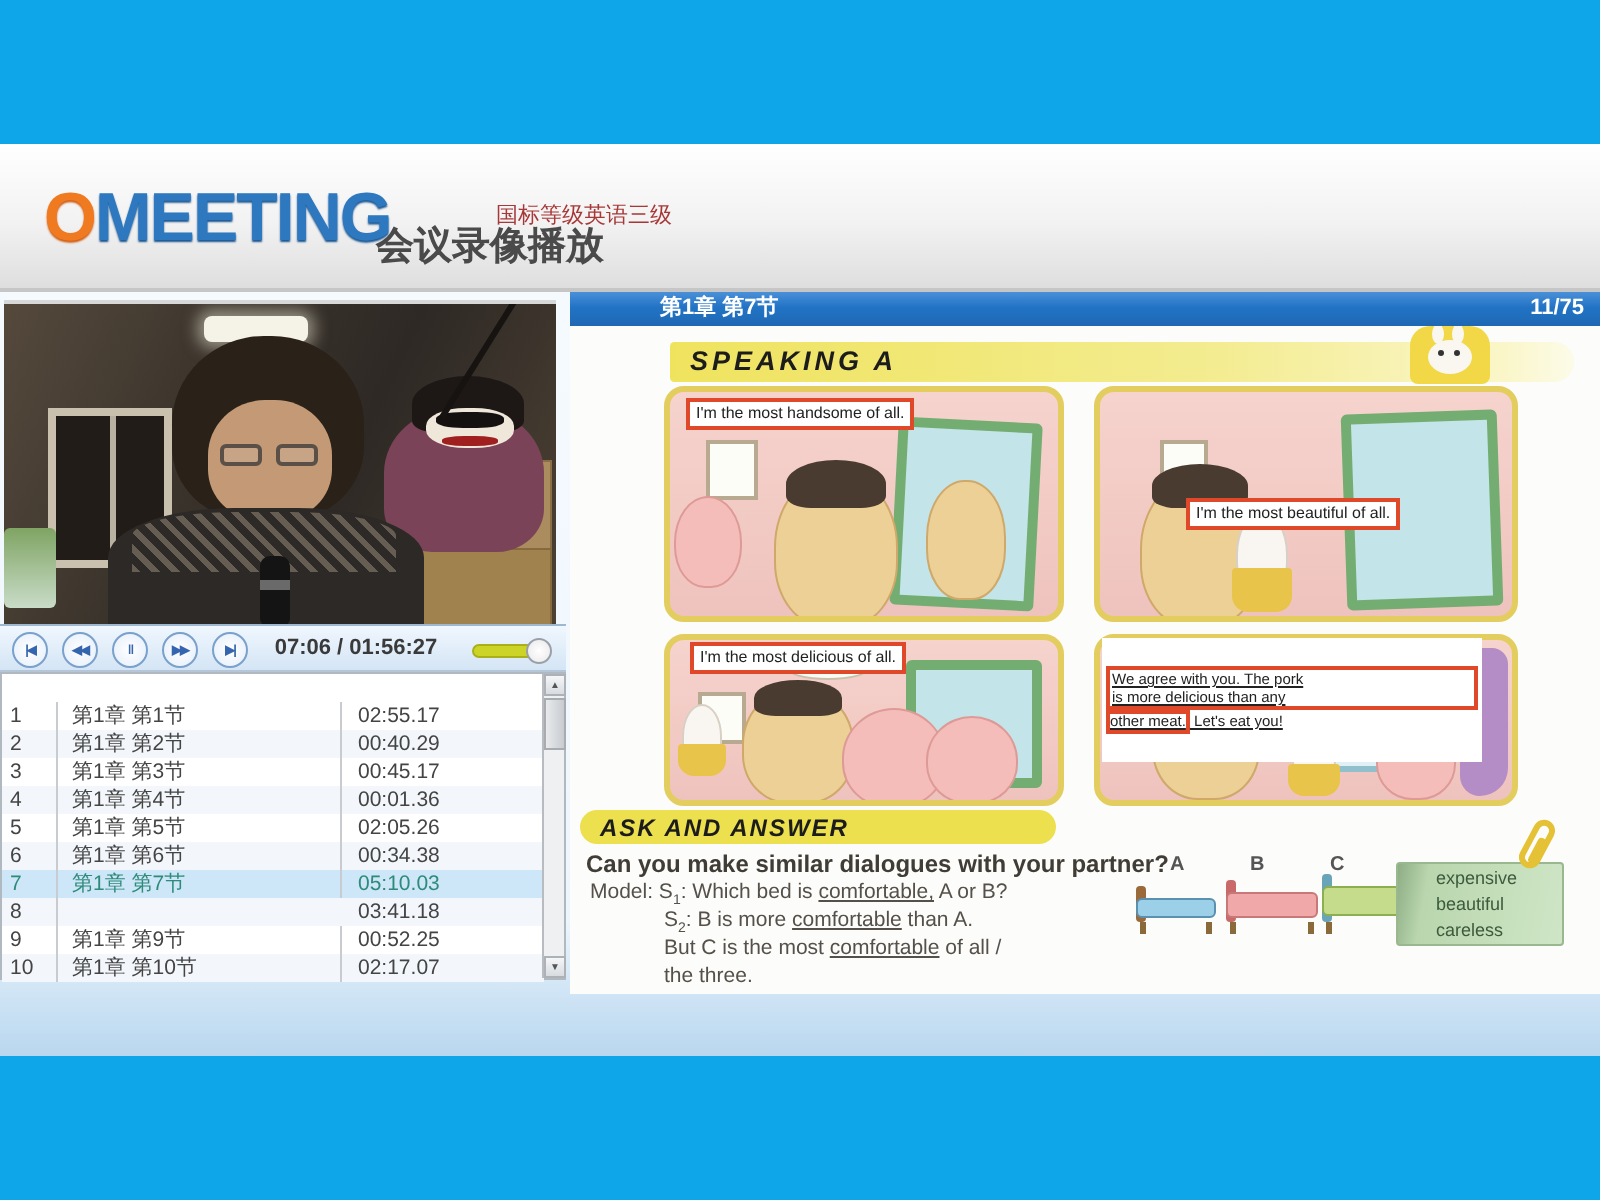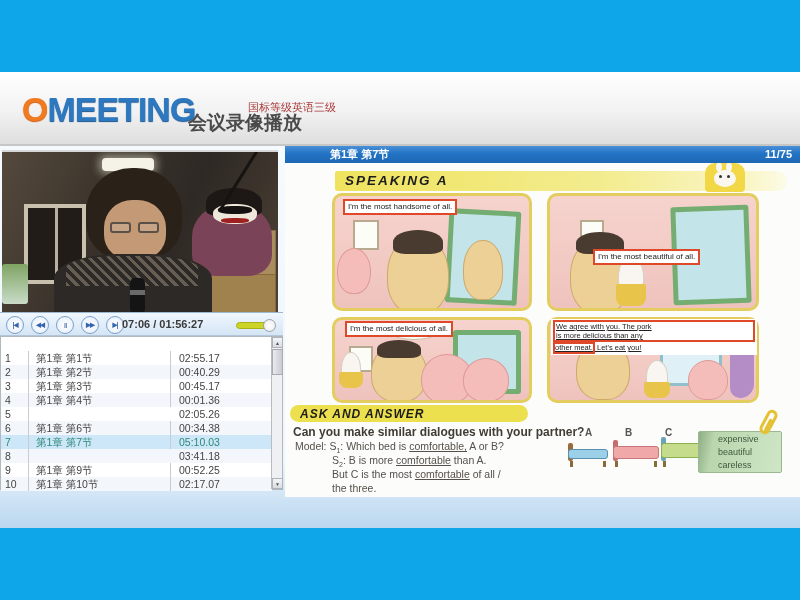--- a/index.html
+++ b/index.html
@@ -48,21 +48,21 @@
   .v-mic{position:absolute;left:128px;top:126px;width:15px;height:36px;background:#141414;border-radius:5px;}
   .v-mic-band{position:absolute;left:128px;top:138px;width:15px;height:5px;background:#6a6a6a;}
 
   
   .controls{position:absolute;left:0;top:166px;width:283px;height:24px;
     background:linear-gradient(180deg,#f0f7fe 0%,#d4e5f5 100%);
     border-top:1px solid #9db8d0;border-bottom:1px solid #b4c6d8;}
   .pbtn{position:absolute;top:3px;width:18px;height:18px;border-radius:50%;background:radial-gradient(#ffffff,#e4eefa);
     border:1px solid #7aa0cc;color:#3565ae;font-size:6.5px;font-weight:bold;letter-spacing:-1px;
     display:flex;align-items:center;justify-content:center;cursor:pointer;}
-  .time{position:absolute;left:122px;top:5px;width:112px;text-align:left;font-size:11px;font-weight:bold;color:#3a3a3a;}
+  .time{position:absolute;left:122px;top:5px;width:112px;text-align:center;font-size:11px;font-weight:bold;color:#3a3a3a;}
   .slider{position:absolute;left:236px;top:9px;width:34px;height:7px;background:#ccd428;border:1px solid #aab018;border-radius:4px;}
   .knob{position:absolute;left:263px;top:6px;width:13px;height:13px;background:radial-gradient(#ffffff,#e8e8e8);border:1px solid #9aa0a8;border-radius:50%;}
 
   
   .table{position:absolute;left:0;top:190px;width:283px;height:154px;background:#fff;border:1px solid #b0b8c0;font-size:10.5px;color:#444;}
   .thead{position:absolute;left:0;top:0;width:271px;height:14px;background:linear-gradient(180deg,#f2f6fa,#d7dfe7);
     border-bottom:1px solid #aab2ba;font-weight:bold;color:#222;}
   .trow{position:absolute;left:0;width:271px;height:14px;line-height:14px;cursor:pointer;}
   .trow.alt{background:#f3f7fb;}
   .trow.selected{background:#cde6f8;color:#2e8b7a;}
@@ -103,21 +103,21 @@
   .rab{position:absolute;background:#f9f5f0;border-radius:50% 50% 40% 40%;border:1px solid #d8d0c4;}
   .dress{position:absolute;background:#e8c44a;border-radius:2px 2px 8px 8px;}
   .wallframe{position:absolute;background:#fdfdf8;border:2px solid #b7aa90;}
   .curtain{position:absolute;background:#b48cc6;border-radius:8px 8px 14px 10px;}
   .window{position:absolute;background:#dff0f6;border:3px solid #8fc0cc;}
   .plate{position:absolute;background:#fbfbf5;border:1px solid #c8c0a8;border-radius:50%;}
   .tomato{position:absolute;background:#c83525;border-radius:50%;}
 
   .bubble{position:absolute;background:#fff;border:2px solid #e0482a;color:#222;
     font-size:8px;line-height:10px;padding:1px 3px;white-space:nowrap;}
-  .bubble4{position:absolute;background:#fff;color:#222;font-size:7.5px;line-height:9px;padding:1px 2px;width:206px;}
+  .bubble4{position:absolute;background:#fff;color:#222;font-size:7.5px;line-height:9px;padding:14px 2px;width:190px;}
   .b4-box{border:2px solid #e0482a;display:block;padding:0 1px;}
   .b4-u{text-decoration:underline;}
   .b4-inlinebox{border:2px solid #e0482a;display:inline-block;line-height:8px;}
 
   .askbar{position:absolute;left:5px;top:242px;width:238px;height:17px;background:#ece04e;border-radius:9px;}
   .ask-text{position:absolute;left:10px;top:2px;font-size:12px;font-weight:bold;font-style:italic;color:#1c1c1c;letter-spacing:1px;}
   .q-line{position:absolute;left:8px;top:262px;font-size:12px;font-weight:bold;color:#403c36;}
   .m-line{position:absolute;font-size:10.5px;color:#55504a;}
   .m-line sub{font-size:7px;}
   .u{text-decoration:underline;}
@@ -214,20 +214,21 @@
             <span class="c-title">第1章 第3节</span>
             <span class="c-dur">00:45.17</span>
         </div>
         <div class="trow alt" style="top:56px">
           <span class="c-no">4</span>
             <span class="c-title">第1章 第4节</span>
             <span class="c-dur">00:01.36</span>
         </div>
         <div class="trow" style="top:70px">
           <span class="c-no">5</span>
+            <span class="c-title">第1章 第5节</span>
             <span class="c-dur">02:05.26</span>
         </div>
         <div class="trow alt" style="top:84px">
           <span class="c-no">6</span>
             <span class="c-title">第1章 第6节</span>
             <span class="c-dur">00:34.38</span>
         </div>
         <div class="trow selected" style="top:98px">
           <span class="c-no">7</span>
             <span class="c-title">第1章 第7节</span>

